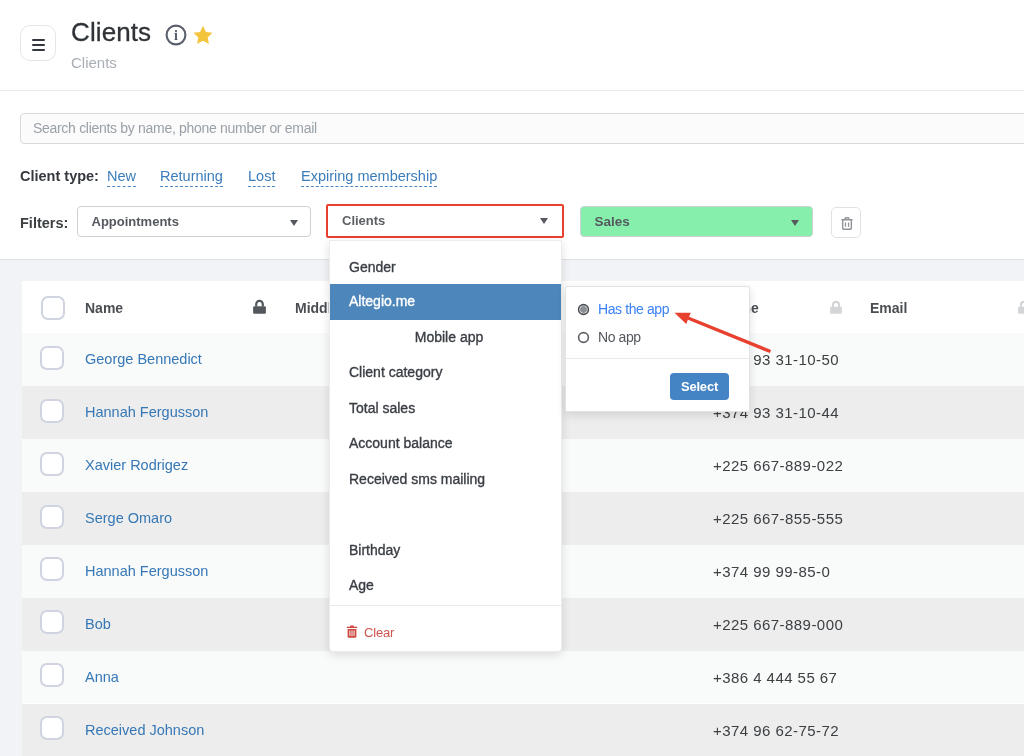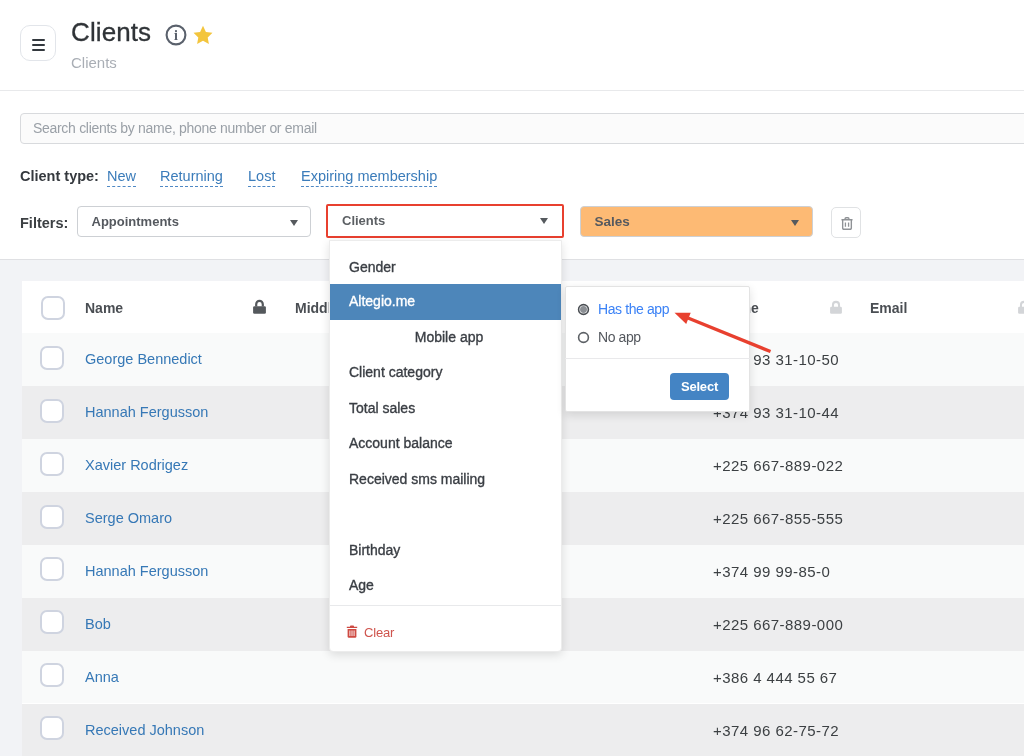--- a/index.html
+++ b/index.html
@@ -41,21 +41,21 @@
 
   <div class="abs" style="left:20px;top:214.5px;font-size:14.5px;font-weight:bold;color:#3c4043;">Filters:</div>
   <div class="abs" style="left:77px;top:206px;width:234px;height:31px;border:1px solid #cdd0d4;border-radius:4px;background:#fff;">
     <div class="abs" style="left:13.5px;top:0;line-height:29px;font-size:13px;font-weight:bold;color:#55595f;">Appointments</div>
     <div class="abs" style="right:12px;top:13px;width:0;height:0;border-left:4.8px solid transparent;border-right:4.8px solid transparent;border-top:6.3px solid #565a5e;"></div>
   </div>
   <div class="abs" style="left:326px;top:204px;width:238px;height:34px;border:2.3px solid #e8402f;border-radius:2px;background:#fff;">
     <div class="abs" style="left:14px;top:0;line-height:29.4px;font-size:13px;font-weight:bold;color:#5c6064;">Clients</div>
     <div class="abs" style="right:14px;top:12px;width:0;height:0;border-left:4.8px solid transparent;border-right:4.8px solid transparent;border-top:6.3px solid #565a5e;"></div>
   </div>
-  <div class="abs" style="left:580px;top:206px;width:233px;height:31px;border:1px solid #cdd0d4;border-radius:4px;background:#fdba74;">
+  <div class="abs" style="left:580px;top:206px;width:233px;height:31px;border:1px solid #cdd0d4;border-radius:4px;background:#86efac;">
     <div class="abs" style="left:13.5px;top:0;line-height:29px;font-size:13.5px;font-weight:bold;color:#55595f;">Sales</div>
     <div class="abs" style="right:13px;top:13px;width:0;height:0;border-left:4.8px solid transparent;border-right:4.8px solid transparent;border-top:6.3px solid #565a5e;"></div>
   </div>
   <div class="abs" style="left:831px;top:207px;width:30px;height:31px;border:1px solid #e0e2e4;border-radius:5px;background:#fff;">
     <svg class="abs" style="left:9px;top:9px;" width="12" height="13" viewBox="0 0 13 14">
       <path d="M0.5 3 H12.5 M4.5 3 V1.7 A0.9 0.9 0 0 1 5.4 0.8 H7.6 A0.9 0.9 0 0 1 8.5 1.7 V3 M1.8 3 L1.8 12 A1.2 1.2 0 0 0 3 13.2 H10 A1.2 1.2 0 0 0 11.2 12 V3" fill="none" stroke="#8f9296" stroke-width="1.5"></path>
       <path d="M4.8 5.8 V10.5 M8.2 5.8 V10.5" stroke="#8f9296" stroke-width="1.4" fill="none"></path>
     </svg>
   </div>
 

